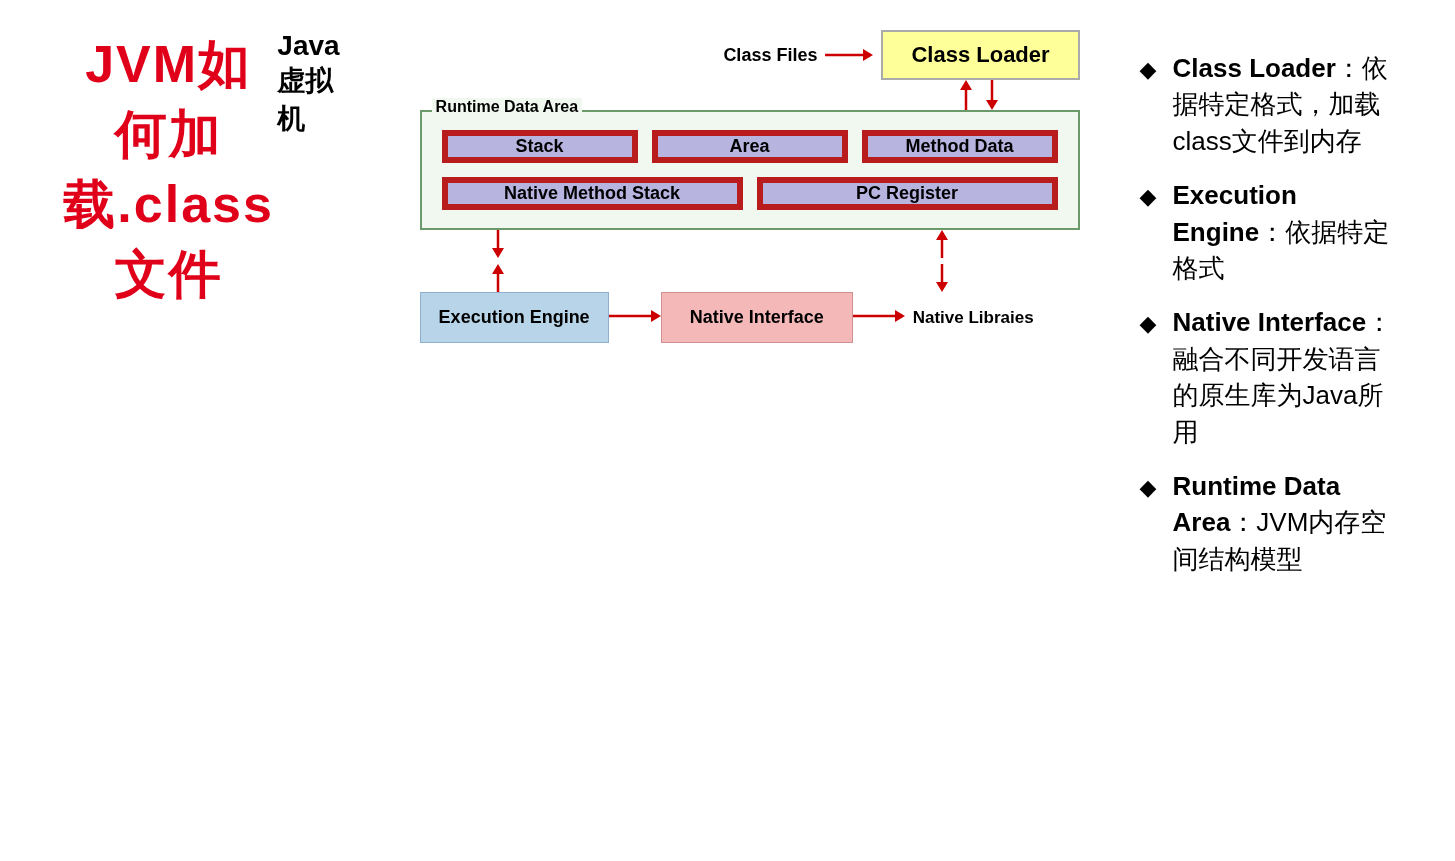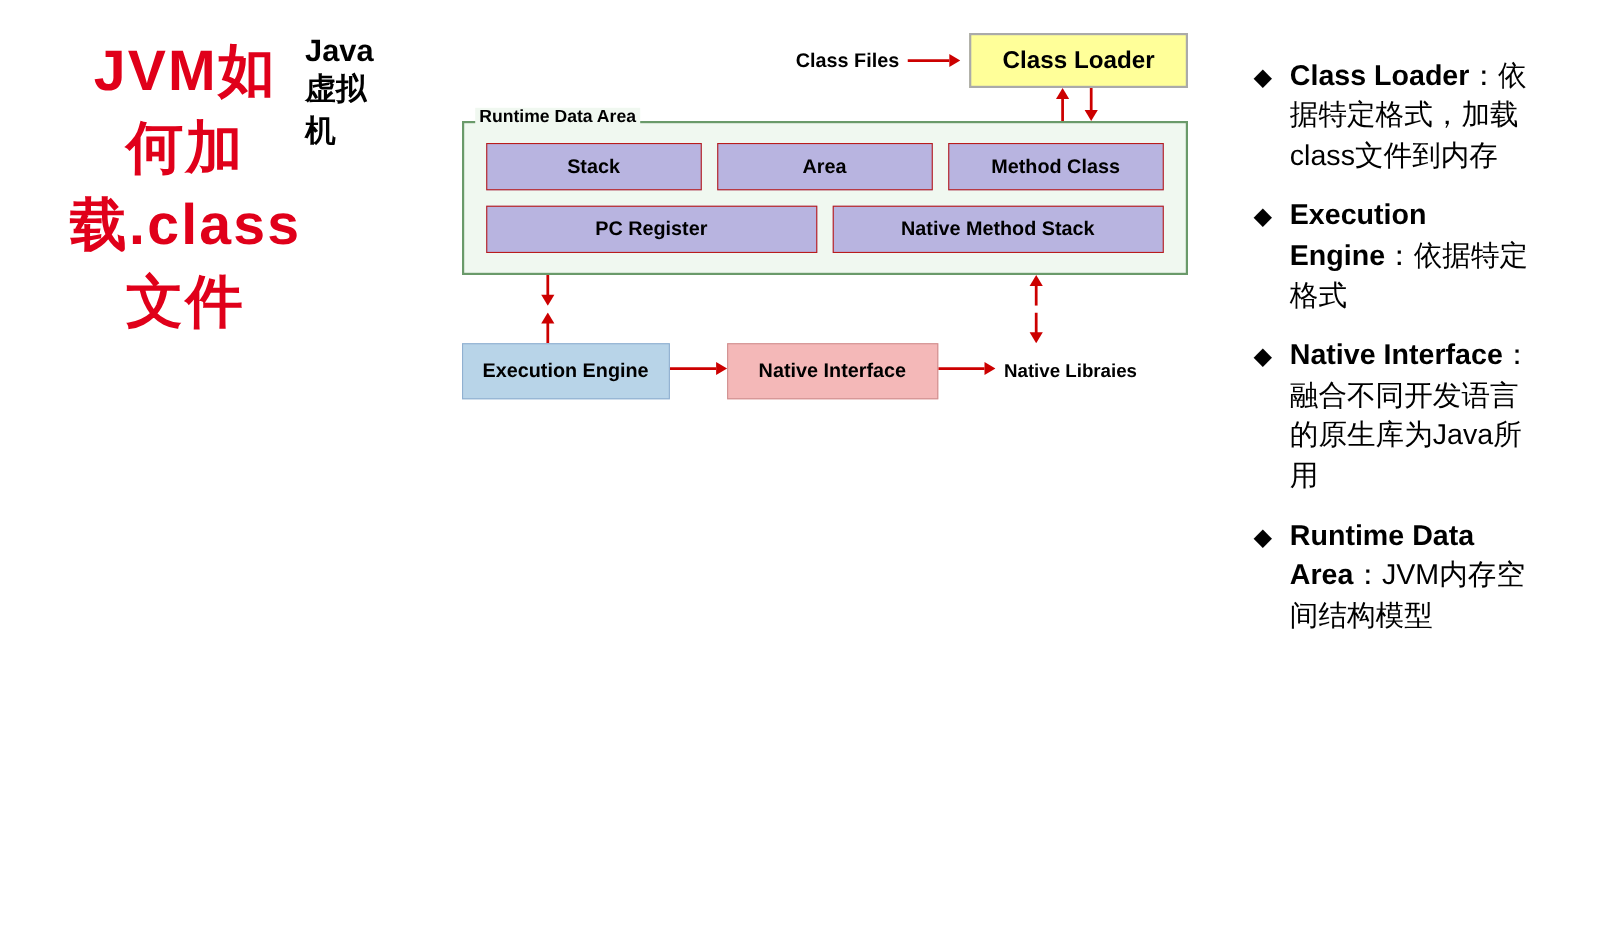--- a/index.html
+++ b/index.html
@@ -102,22 +102,22 @@
     }
 
     .runtime-grid-row2 {
       display: grid;
       grid-template-columns: 1fr 1fr;
       gap: 14px;
     }
 
     .mem-box {
       background: #b8b4e0;
-      border: 1px solid #b91c1c;
-      padding: 10px 8px;
+      border: 6px solid #b91c1c;
+      padding: 0 8px;
       font-size: 18px;
       font-weight: bold;
       color: #000;
       text-align: center;
     }
 
     
     .lower-row {
       display: flex;
       align-items: center;
@@ -238,26 +238,26 @@
         <polygon points="2,20 8,30 14,20" fill="#c00"></polygon>
       </svg>
     </div>
 
     <div class="runtime-container">
       <span class="runtime-label">Runtime Data Area</span>
 
       <div class="runtime-grid">
         <div class="mem-box">Stack</div>
         <div class="mem-box">Area</div>
-        <div class="mem-box">Method Class</div>
+        <div class="mem-box">Method Data</div>
       </div>
 
       <div class="runtime-grid-row2">
+        <div class="mem-box">Native Method Stack</div>
         <div class="mem-box">PC Register</div>
-        <div class="mem-box">Native Method Stack</div>
       </div>
     </div>
 
     <div class="below-runtime">
 
       <div class="arrow-col" style="margin-left:60px;">
         <svg width="16" height="28" viewBox="0 0 16 28">
           <line x1="8" y1="0" x2="8" y2="22" stroke="#c00" stroke-width="2.5"></line>
           <polygon points="2,18 8,28 14,18" fill="#c00"></polygon>
         </svg>

